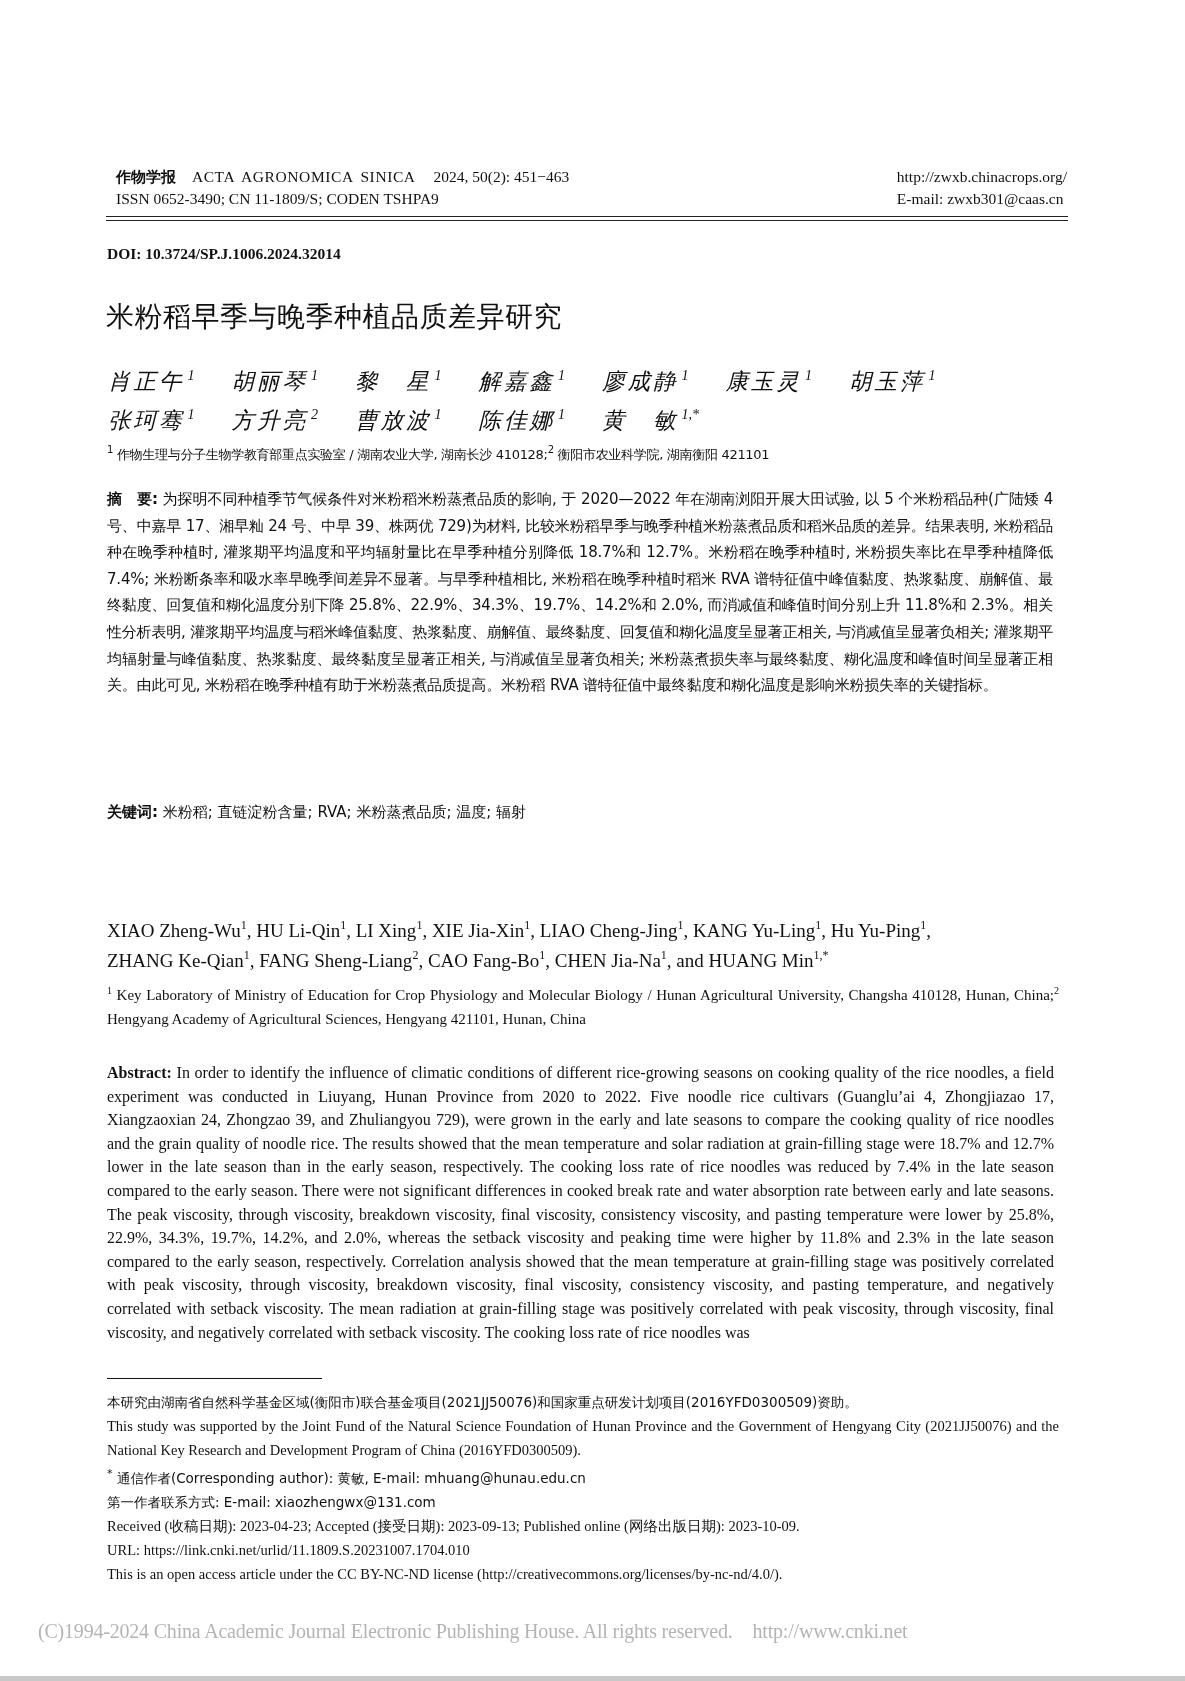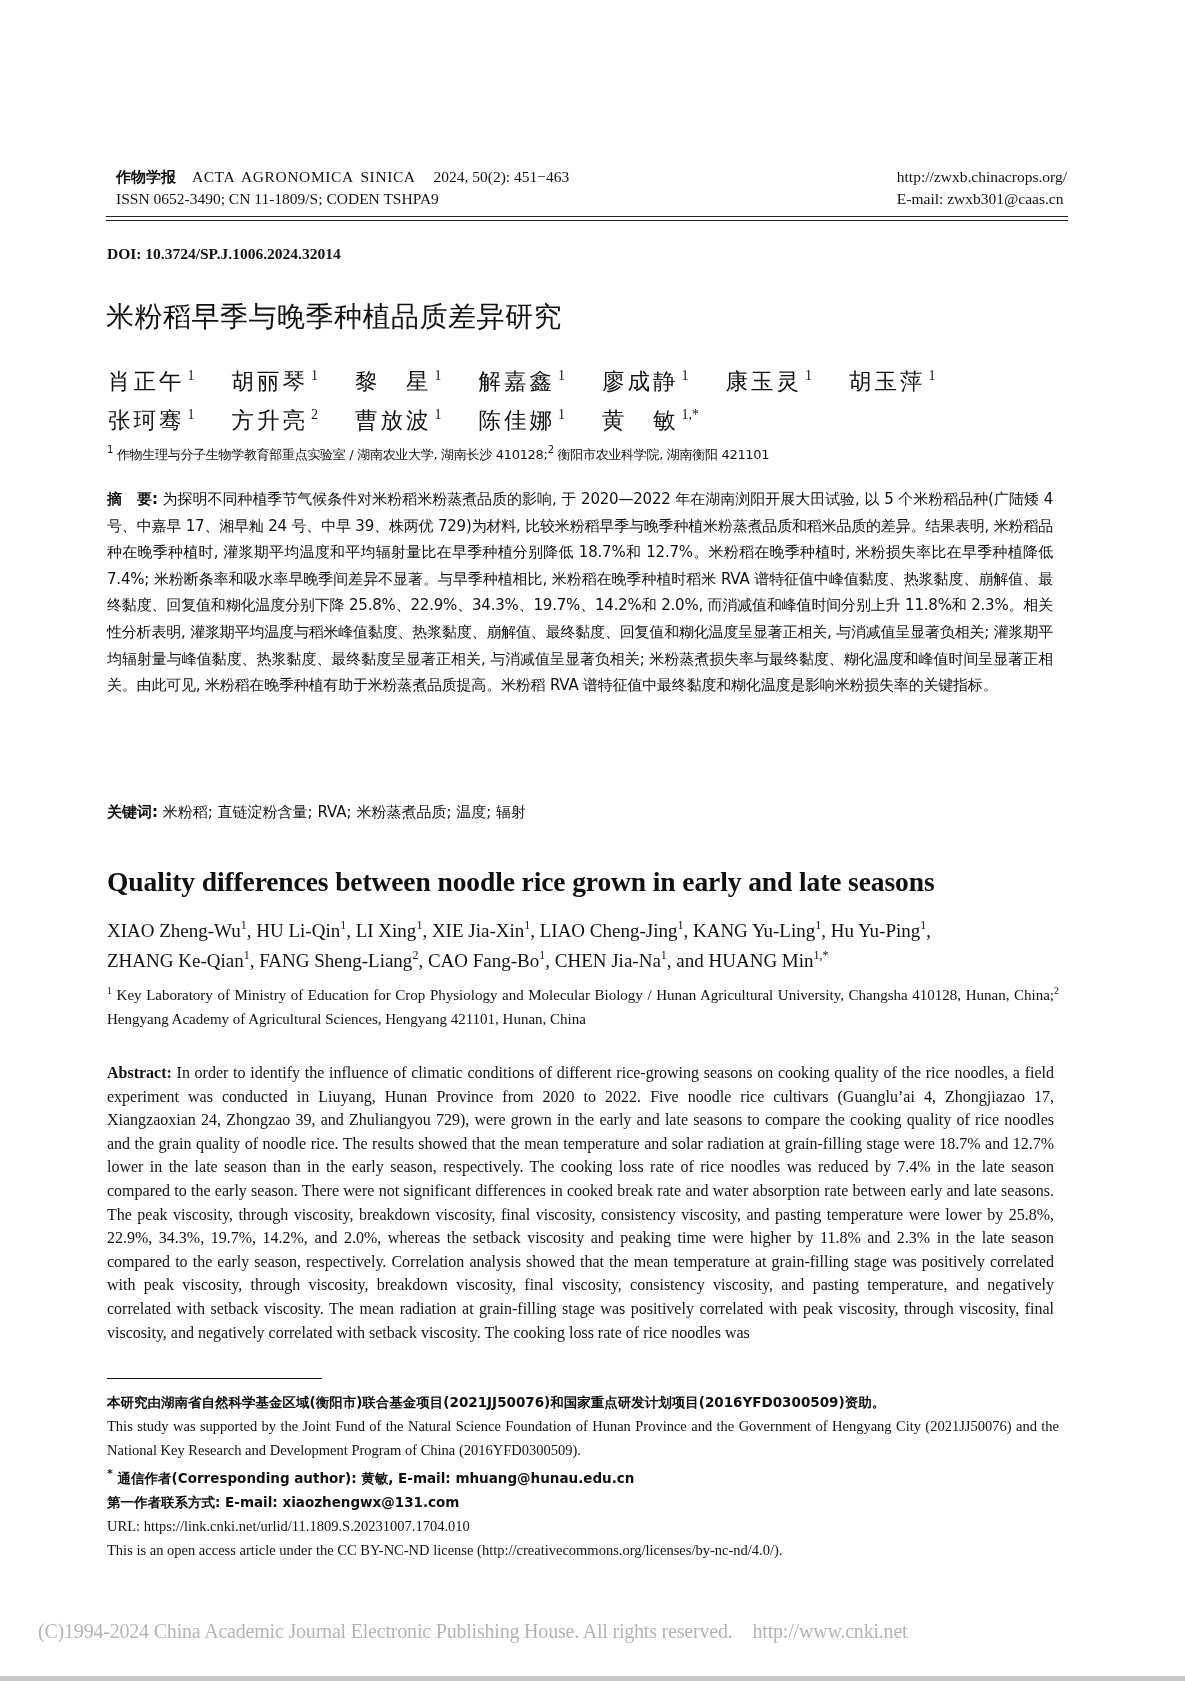--- a/index.html
+++ b/index.html
@@ -12,21 +12,21 @@
   .hdr-left .jname-en { letter-spacing:0.6px; word-spacing:3px; margin-right:14px; }
   .hdr-right { position:absolute; right:118px; top:166px; text-align:left; font-size:15.5px; line-height:22px; }
   .hdr-rule { position:absolute; left:106px; width:962px; height:0; border-top:1.3px solid #222; }
   .hdr-rule.r1 { top:216px; }
   .hdr-rule.r2 { top:220px; }
 
   .doi { position:absolute; left:107px; top:245px; font-weight:bold; font-size:15.5px; }
 
   .title-cn { position:absolute; left:106px; top:298px; font-family:"DejaVu Sans", sans-serif; font-size:28px; letter-spacing:0.5px; }
 
-  .authors-cn { position:absolute; left:108px; top:359px; width:950px; font-family:"DejaVu Serif", serif; font-size:22.5px; line-height:34px; }
+  .authors-cn { position:absolute; left:108px; top:359px; width:950px; font-family:"DejaVu Serif", serif; font-size:22.5px; line-height:34px;font-style:italic; }
   .authors-cn .au { display:inline-block; margin-right:37px; letter-spacing:3px; }
   .authors-cn sup { font-family:"Liberation Serif", serif; font-size:14px; vertical-align:9px; margin-left:3px; letter-spacing:0; }
 
   .affil-cn { position:absolute; left:107px; top:444px; font-family:"DejaVu Sans", sans-serif; font-size:13px; letter-spacing:-0.3px; }
   .affil-cn sup, .affil-en sup { font-size:10px; vertical-align:6px; }
 
   .abstract-cn { position:absolute; left:107px; top:486px; width:946px; font-family:"DejaVu Sans", sans-serif; font-size:15px; line-height:26.6px; text-align:justify; letter-spacing:-0.2px; }
   .abstract-cn .lbl { font-weight:bold; }
   .keywords-cn { position:absolute; left:107px; top:803px; font-family:"DejaVu Sans", sans-serif; font-size:15px; }
   .keywords-cn .lbl { font-weight:bold; }
@@ -36,21 +36,21 @@
   .authors-en { position:absolute; left:107px; top:913px; width:960px; font-size:19px; line-height:25px; }
   .authors-en sup { font-size:12px; vertical-align:8px; }
 
   .affil-en { position:absolute; left:107px; top:979px; width:952px; font-size:15px; line-height:24px; text-align:justify; }
 
   .abstract-en { position:absolute; left:107px; top:1061px; width:947px; font-size:16px; line-height:23.6px; text-align:justify; }
   .abstract-en .lbl { font-weight:bold; }
 
   .fn-rule { position:absolute; left:107px; top:1378px; width:215px; border-top:1.2px solid #111; }
   .footnotes { position:absolute; left:107px; top:1390px; width:952px; font-size:14.5px; line-height:24px; }
-  .footnotes .cn { font-family:"DejaVu Sans", sans-serif; font-size:13.5px;font-weight:bold; }
+  .footnotes .cn { font-family:"DejaVu Sans", sans-serif; font-size:13.5px; }
   .footnotes .en-just { text-align:justify; }
   .footnotes p { margin:0; }
 
   .copyright { position:absolute; left:38px; top:1620px; font-size:20px; color:#b4b4b4; letter-spacing:-0.2px;text-align:center; }
   .copyright .url { margin-left:20px; }
 </style>
 </head>
 <body>
 
 <div class="page">
@@ -86,41 +86,41 @@
   </div>
 
   <div class="abstract-cn">
     <span class="lbl">摘　要:</span><span> 为探明不同种植季节气候条件对米粉稻米粉蒸煮品质的影响, 于 2020—2022 年在湖南浏阳开展大田试验, 以 5 个米粉稻品种(广陆矮 4 号、中嘉早 17、湘早籼 24 号、中早 39、株两优 729)为材料, 比较米粉稻早季与晚季种植米粉蒸煮品质和稻米品质的差异。结果表明, 米粉稻品种在晚季种植时, 灌浆期平均温度和平均辐射量比在早季种植分别降低 18.7%和 12.7%。米粉稻在晚季种植时, 米粉损失率比在早季种植降低 7.4%; 米粉断条率和吸水率早晚季间差异不显著。与早季种植相比, 米粉稻在晚季种植时稻米 RVA 谱特征值中峰值黏度、热浆黏度、崩解值、最终黏度、回复值和糊化温度分别下降 25.8%、22.9%、34.3%、19.7%、14.2%和 2.0%, 而消减值和峰值时间分别上升 11.8%和 2.3%。相关性分析表明, 灌浆期平均温度与稻米峰值黏度、热浆黏度、崩解值、最终黏度、回复值和糊化温度呈显著正相关, 与消减值呈显著负相关; 灌浆期平均辐射量与峰值黏度、热浆黏度、最终黏度呈显著正相关, 与消减值呈显著负相关; 米粉蒸煮损失率与最终黏度、糊化温度和峰值时间呈显著正相关。由此可见, 米粉稻在晚季种植有助于米粉蒸煮品质提高。米粉稻 RVA 谱特征值中最终黏度和糊化温度是影响米粉损失率的关键指标。</span>
   </div>
 
   <div class="keywords-cn">
     <span class="lbl">关键词:</span><span> 米粉稻; 直链淀粉含量; RVA; 米粉蒸煮品质; 温度; 辐射</span>
   </div>
 
-  <div class="title-en">Quality differences between noodle rice grown in early and late seasons</div>
 
   <div class="authors-en">
     <span>XIAO Zheng-Wu</span><sup>1</sup><span>, </span><span>HU Li-Qin</span><sup>1</sup><span>, </span><span>LI Xing</span><sup>1</sup><span>, </span><span>XIE Jia-Xin</span><sup>1</sup><span>, </span><span>LIAO Cheng-Jing</span><sup>1</sup><span>, </span><span>KANG Yu-Ling</span><sup>1</sup><span>, </span><span>Hu Yu-Ping</span><sup>1</sup><span>, </span><br><span>ZHANG Ke-Qian</span><sup>1</sup><span>, </span><span>FANG Sheng-Liang</span><sup>2</sup><span>, </span><span>CAO Fang-Bo</span><sup>1</sup><span>, </span><span>CHEN Jia-Na</span><sup>1</sup><span>, and </span><span>HUANG Min</span><sup>1,*</sup>
   </div>
 
   <div class="affil-en">
     <sup>1</sup><span> Key Laboratory of Ministry of Education for Crop Physiology and Molecular Biology / Hunan Agricultural University, Changsha 410128, Hunan, China;</span><sup>2</sup><span> Hengyang Academy of Agricultural Sciences, Hengyang 421101, Hunan, China</span>
   </div>
 
   <div class="abstract-en">
     <span class="lbl">Abstract:</span><span> In order to identify the influence of climatic conditions of different rice-growing seasons on cooking quality of the rice noodles, a field experiment was conducted in Liuyang, Hunan Province from 2020 to 2022. Five noodle rice cultivars (Guanglu’ai 4, Zhongjiazao 17, Xiangzaoxian 24, Zhongzao 39, and Zhuliangyou 729), were grown in the early and late seasons to compare the cooking quality of rice noodles and the grain quality of noodle rice. The results showed that the mean temperature and solar radiation at grain-filling stage were 18.7% and 12.7% lower in the late season than in the early season, respectively. The cooking loss rate of rice noodles was reduced by 7.4% in the late season compared to the early season. There were not significant differences in cooked break rate and water absorption rate between early and late seasons. The peak viscosity, through viscosity, breakdown viscosity, final viscosity, consistency viscosity, and pasting temperature were lower by 25.8%, 22.9%, 34.3%, 19.7%, 14.2%, and 2.0%, whereas the setback viscosity and peaking time were higher by 11.8% and 2.3% in the late season compared to the early season, respectively. Correlation analysis showed that the mean temperature at grain-filling stage was positively correlated with peak viscosity, through viscosity, breakdown viscosity, final viscosity, consistency viscosity, and pasting temperature, and negatively correlated with setback viscosity. The mean radiation at grain-filling stage was positively correlated with peak viscosity, through viscosity, final viscosity, and negatively correlated with setback viscosity. The cooking loss rate of rice noodles was</span>
   </div>
 
   <div class="fn-rule"></div>
 
   <div class="footnotes">
     <p class="cn">本研究由湖南省自然科学基金区域(衡阳市)联合基金项目(2021JJ50076)和国家重点研发计划项目(2016YFD0300509)资助。</p>
     <p class="en-just">This study was supported by the Joint Fund of the Natural Science Foundation of Hunan Province and the Government of Hengyang City (2021JJ50076) and the National Key Research and Development Program of China (2016YFD0300509).</p>
     <p class="cn"><sup>*</sup><span> 通信作者(Corresponding author): 黄敏, E-mail: mhuang@hunau.edu.cn</span></p>
     <p class="cn">第一作者联系方式: E-mail: xiaozhengwx@131.com</p>
+    <p>Received (收稿日期): 2023-04-23; Accepted (接受日期): 2023-09-13; Published online (网络出版日期): 2023-10-09.</p>
     <p>URL: https://link.cnki.net/urlid/11.1809.S.20231007.1704.010</p>
     <p>This is an open access article under the CC BY-NC-ND license (http://creativecommons.org/licenses/by-nc-nd/4.0/).</p>
   </div>
 
   <div class="copyright">
     <span>(C)1994-2024 China Academic Journal Electronic Publishing House. All rights reserved.</span><span class="url">http://www.cnki.net</span>
   </div>
 </div>
 <div class="bottom-bar"></div>
 

